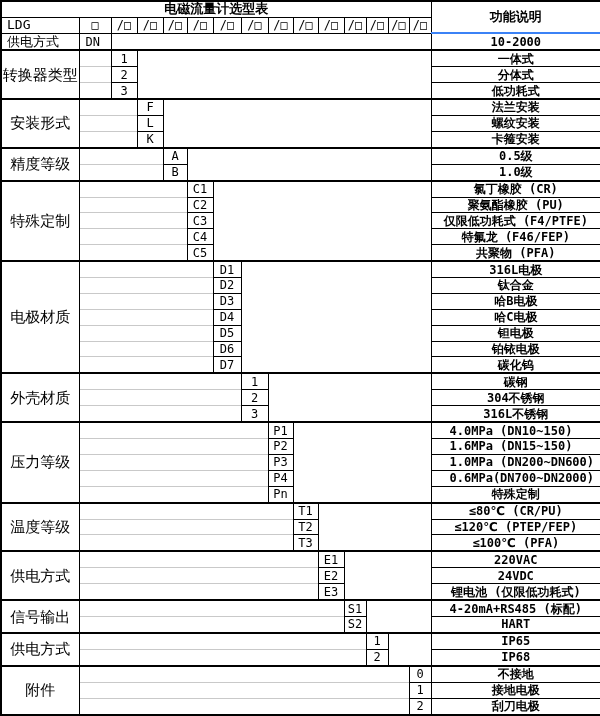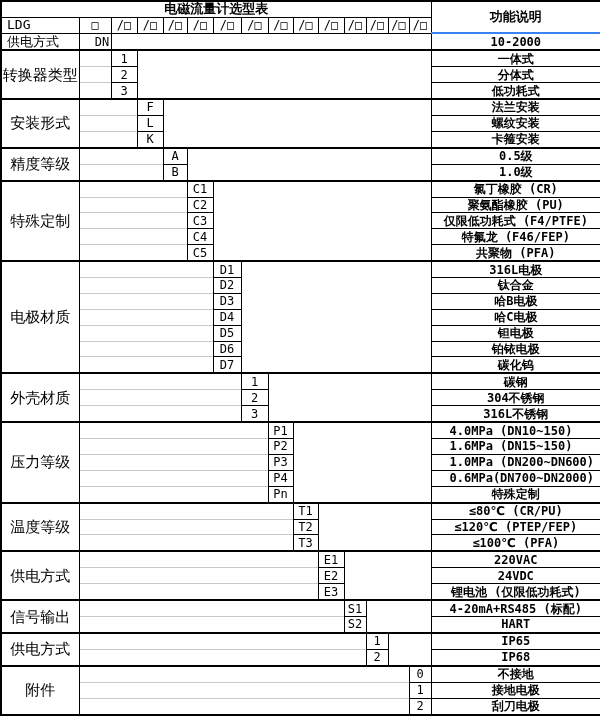--- a/index.html
+++ b/index.html
@@ -7,21 +7,21 @@
   table{border-collapse:collapse;table-layout:fixed;width:600px;height:716px;
         border:2px solid #000;background:#fff;
         font-family:"DejaVu Sans Mono","DejaVu Sans","Liberation Sans",sans-serif;}
   td{padding:0;margin:0;font-size:12px;line-height:14px;color:#000;
      text-align:center;vertical-align:middle;white-space:nowrap;overflow:hidden;}
   
   .title{border-bottom:1px solid #000;font-weight:bold;font-size:13px;}
   .fnhead{border-left:1px solid #000;border-bottom:2px solid #3b82f6;font-weight:bold;font-size:13px;}
   .lbl{border-right:1px solid #000;font-size:13px;}
   .lbl.left{text-align:left;padding-left:5px;}
-  .dn{border-right:1px solid #000;text-align:center;padding-left:14px;}
+  .dn{border-right:1px solid #000;text-align:left;padding-left:6px;}
   tr.hb td{border-top:1px solid #000;}
   
   .cat{border-right:1px solid #000;font-size:15px;}
   .code{border:1px solid #000;}
   .fn{border:1px solid #000;border-right:none;font-weight:bold;}
   .fn.ta-left{text-align:left;padding-left:18px;}
   .fillr{border-left:1px solid #000;border-right:1px solid #000;}
   .fill.soft{border-top:1px solid #c9c9c9;}
   tr.bs td{border-top:2px solid #000;}
 </style>

